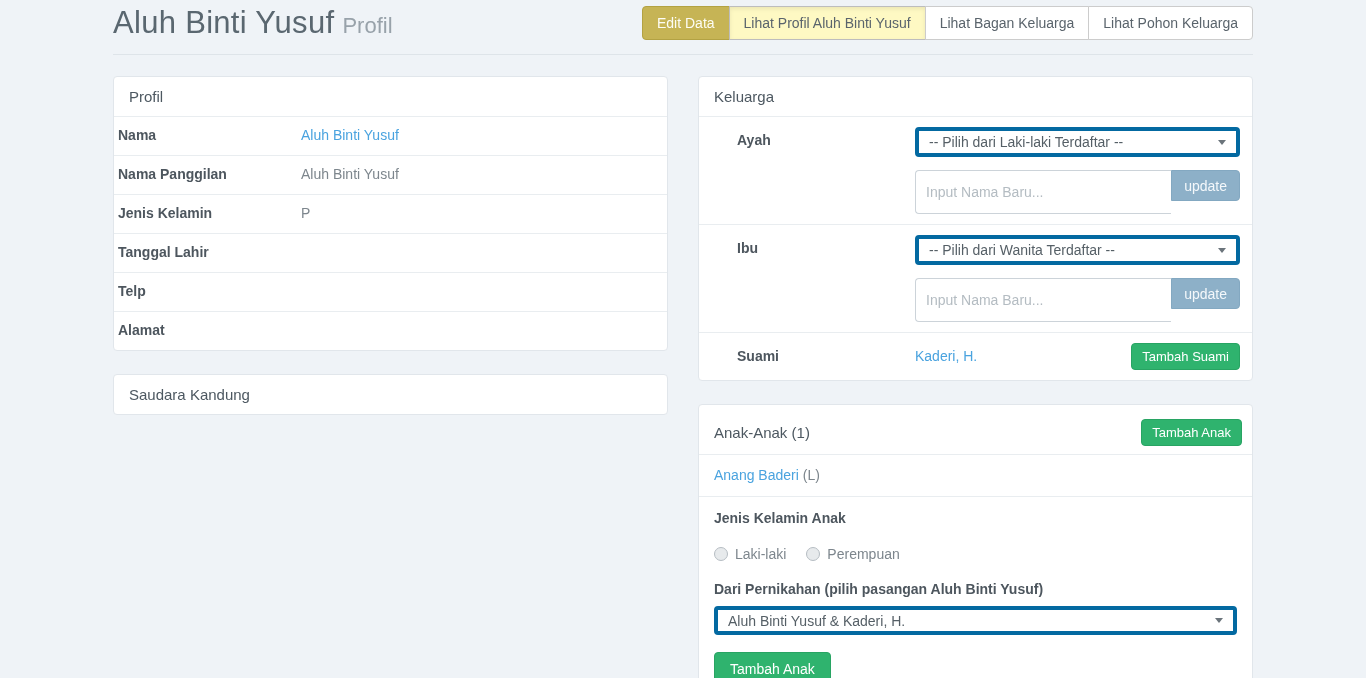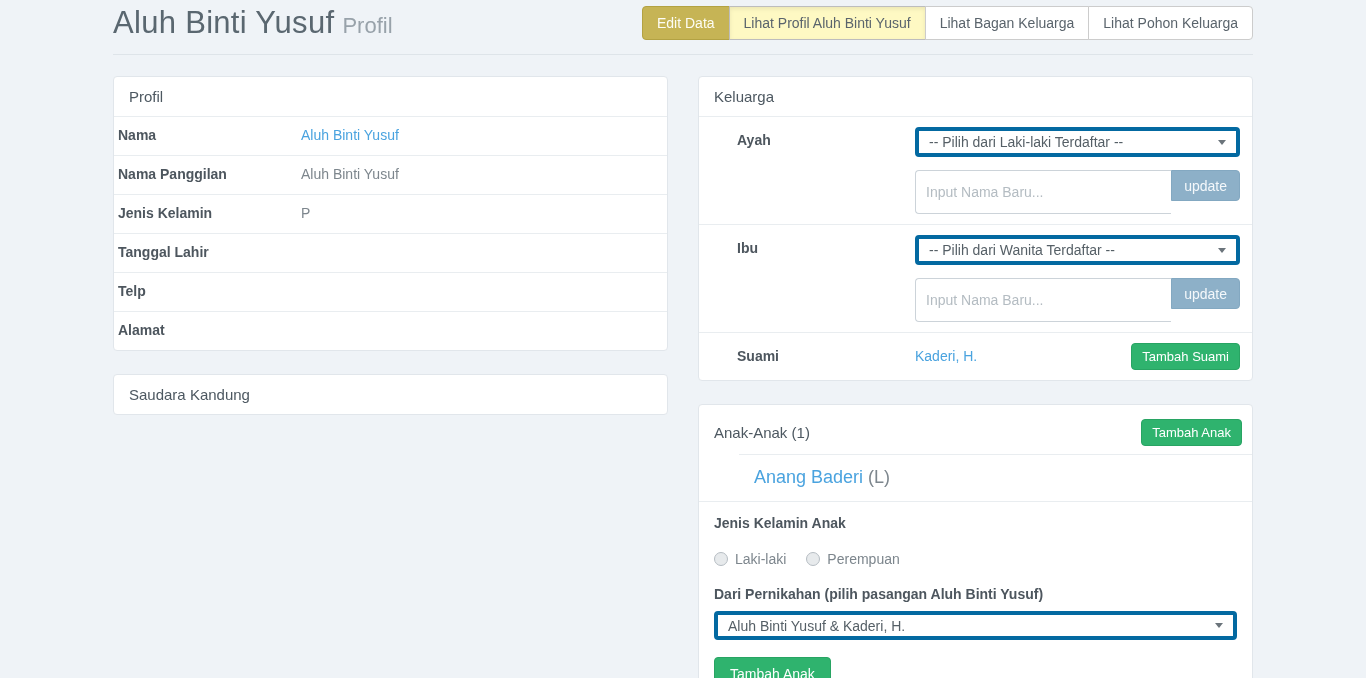--- a/index.html
+++ b/index.html
@@ -81,21 +81,21 @@
   .btn-green {
     background:#2fb36e; border:1px solid #28a463; color:#fff;
     font-size:13px; padding:5px 10px; border-radius:4px; cursor:pointer;
     font-family:"Liberation Sans", sans-serif; white-space:nowrap;
   }
   .ml-auto { margin-left:auto; }
   .k-value { padding-top:5px; color:#7d868d; }
 
   
   .card-header.flex { display:flex; align-items:center; justify-content:space-between; padding:14px 10px 8px 15px; }
-  .child-row { padding:12px 15px 13px; border-top:1px solid #e9edf0; font-size:18px; color:#7d868d;margin-left:40px; }
+  .child-row { padding:12px 15px 13px; border-top:1px solid #e9edf0; font-size:14px; color:#7d868d; }
   .anak-form { padding:13px 15px 16px; border-top:1px solid #e9edf0; }
   .form-cols { display:flex; }
   .fcol-left { width:246px; margin-right:30px; flex-shrink:0; }
   .flabel { font-size:14px; font-weight:bold; color:#4d565e; display:block; }
   .fcol-left input {
     width:100%; height:36px; margin-top:9px;
     border:1px solid #ccd3d9; border-radius:4px; padding:0 10px;
     font-size:14px; color:#555f66; outline:none;
     font-family:"Liberation Sans", sans-serif;
   }

